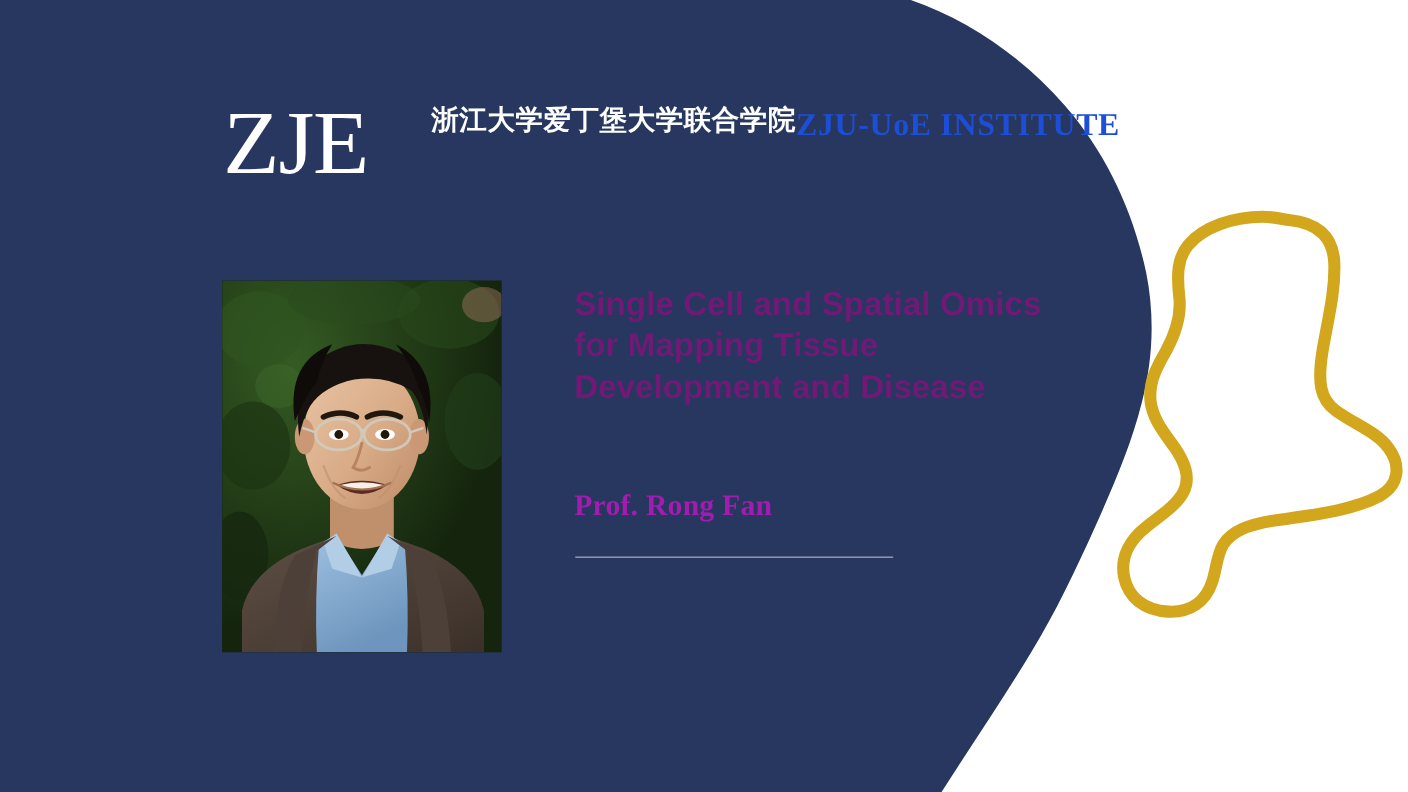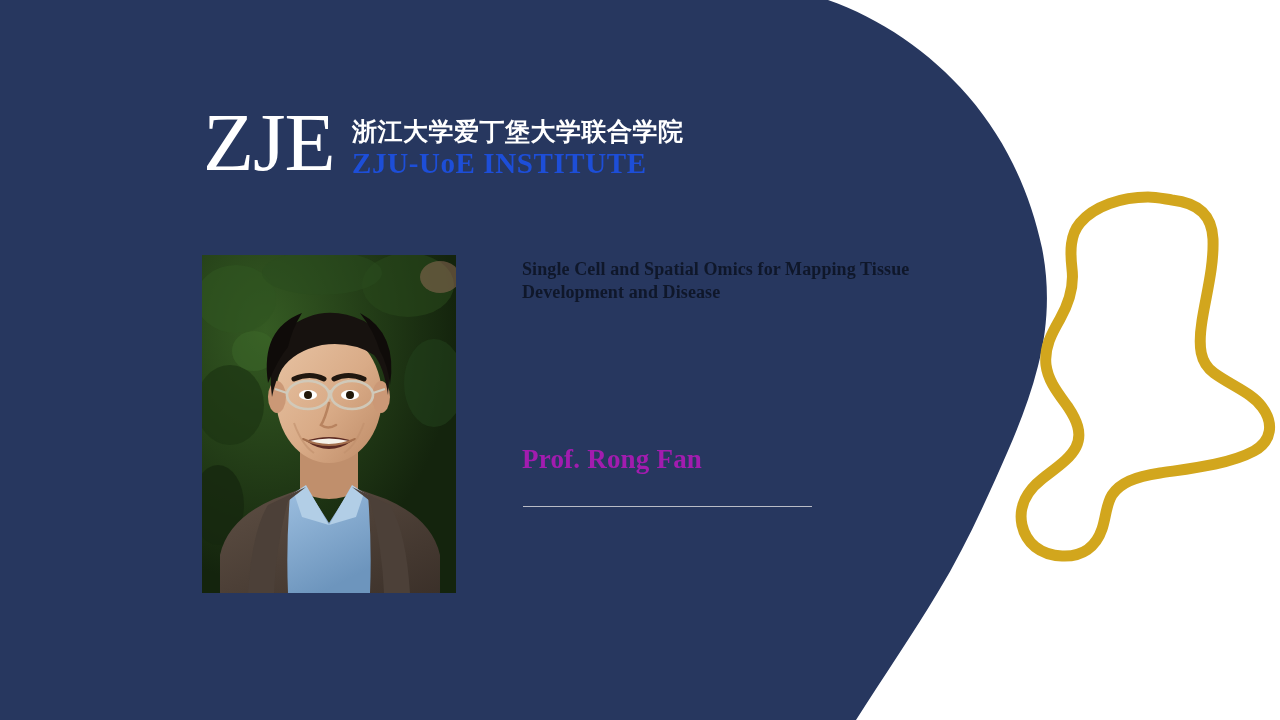--- a/index.html
+++ b/index.html
@@ -27,38 +27,39 @@
     height: 720px;
     display: block;
   }
 
   
   #logo-block {
     position: absolute;
     left: 203px;
     top: 92px;
     display: flex;
-    align-items: flex-end;
+    align-items: flex-start;
     height: 88px;
+    gap: 40px;
   }
   #logo-mark {
     font-family: "Liberation Serif", "DejaVu Serif", serif;
     font-size: 82px;
     line-height: 0.92;
     font-weight: 400;
     color: #ffffff;
     letter-spacing: -1px;
     white-space: nowrap;
     transform: scaleX(1.02);
     transform-origin: left center;
   }
   #logo-text {
     margin-left: 20px;
     display: flex;
-    flex-direction: column;
+    flex-direction: row;
     justify-content: center;
     padding-top: 4px;
   }
   #logo-cn {
     font-family: "Liberation Sans", "DejaVu Sans", sans-serif;
     font-size: 25px;
     font-weight: 700;
     color: #ffffff;
     letter-spacing: 0.5px;
     line-height: 1.1;
@@ -86,25 +87,25 @@
     background: #16270f;
   }
   #portrait-svg { display: block; width: 254px; height: 338px; }
 
   
   #talk-title {
     position: absolute;
     left: 522px;
     top: 258px;
     width: 430px;
-    font-family: Liberation Serif, serif;
-    font-size: 18px;
+    font-family: Liberation Sans, sans-serif;
+    font-size: 30px;
     font-weight: 700;
     line-height: 1.26;
-    color: #0f172a;
+    color: #701a75;
     letter-spacing: 0.1px;
   }
   #speaker-name {
     position: absolute;
     left: 522px;
     top: 444px;
     font-family: "Liberation Serif", "DejaVu Serif", serif;
     font-size: 27px;
     font-weight: 700;
     color: #a21caf;

